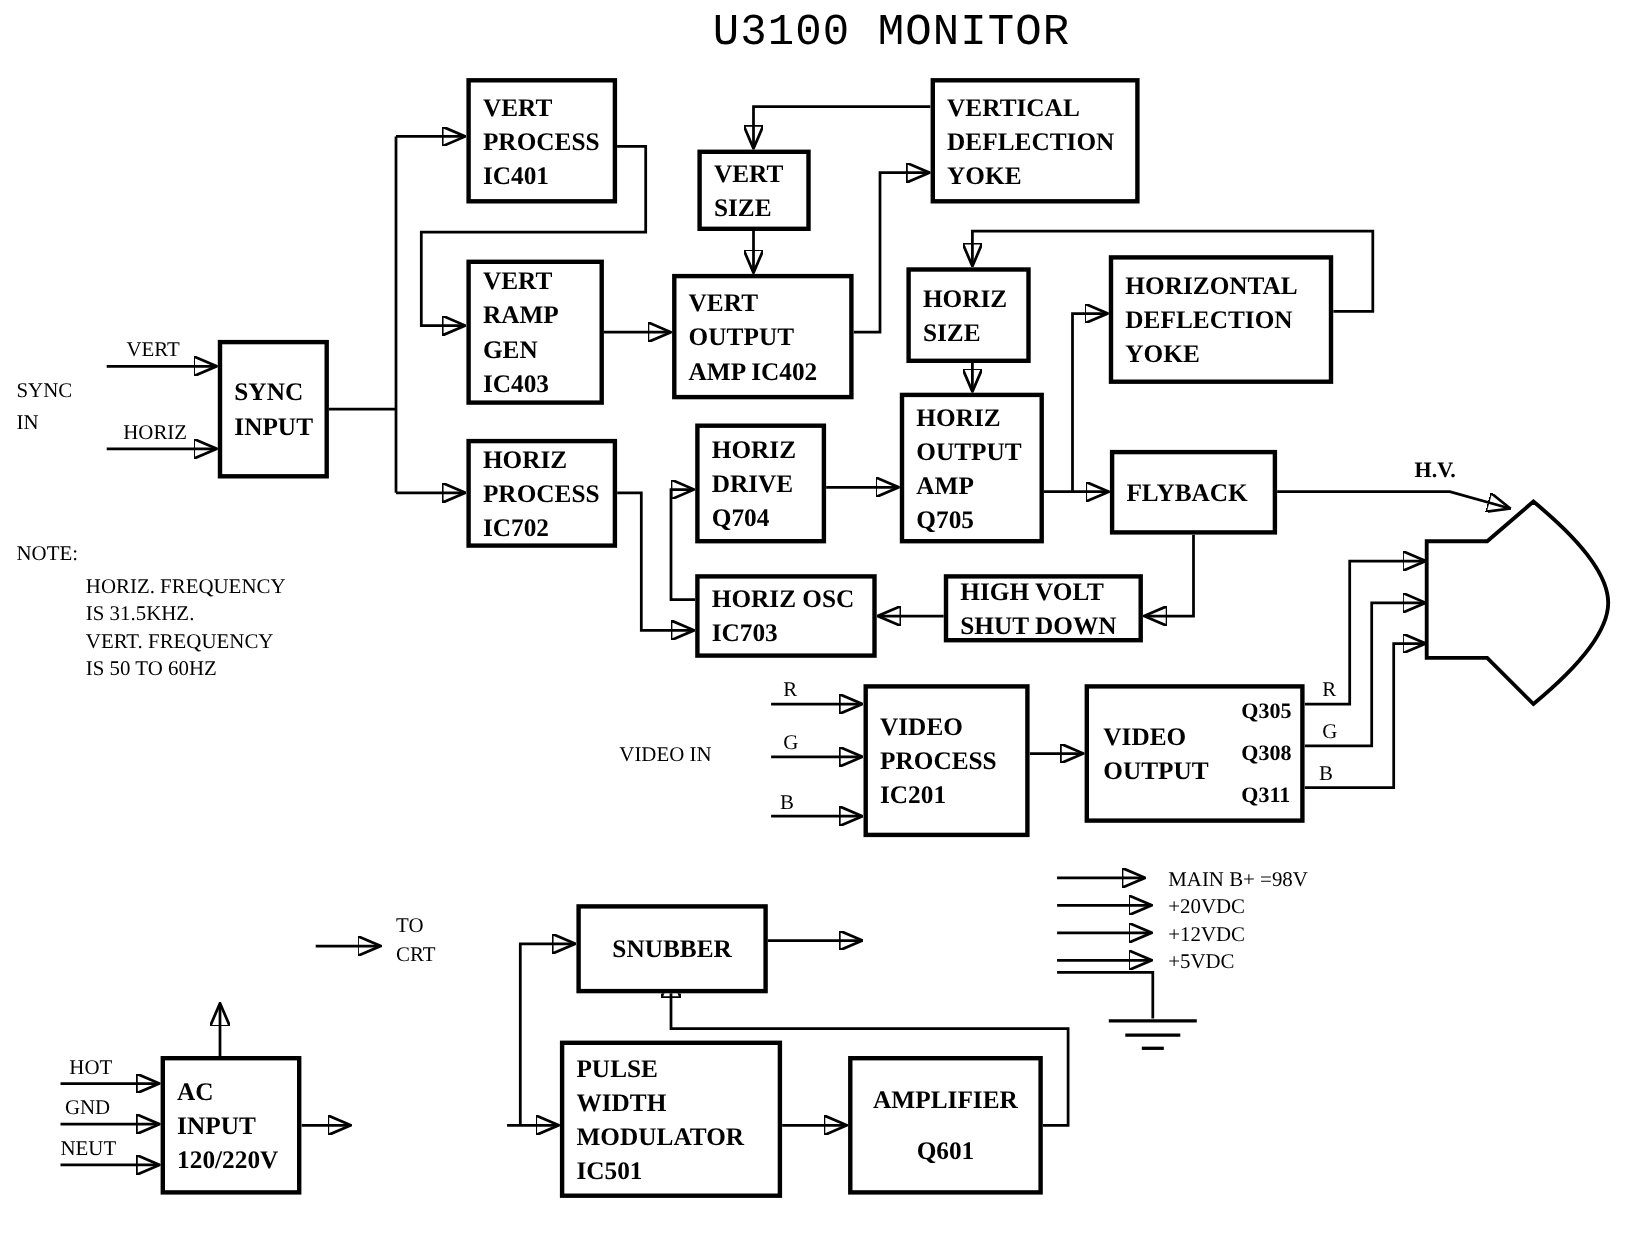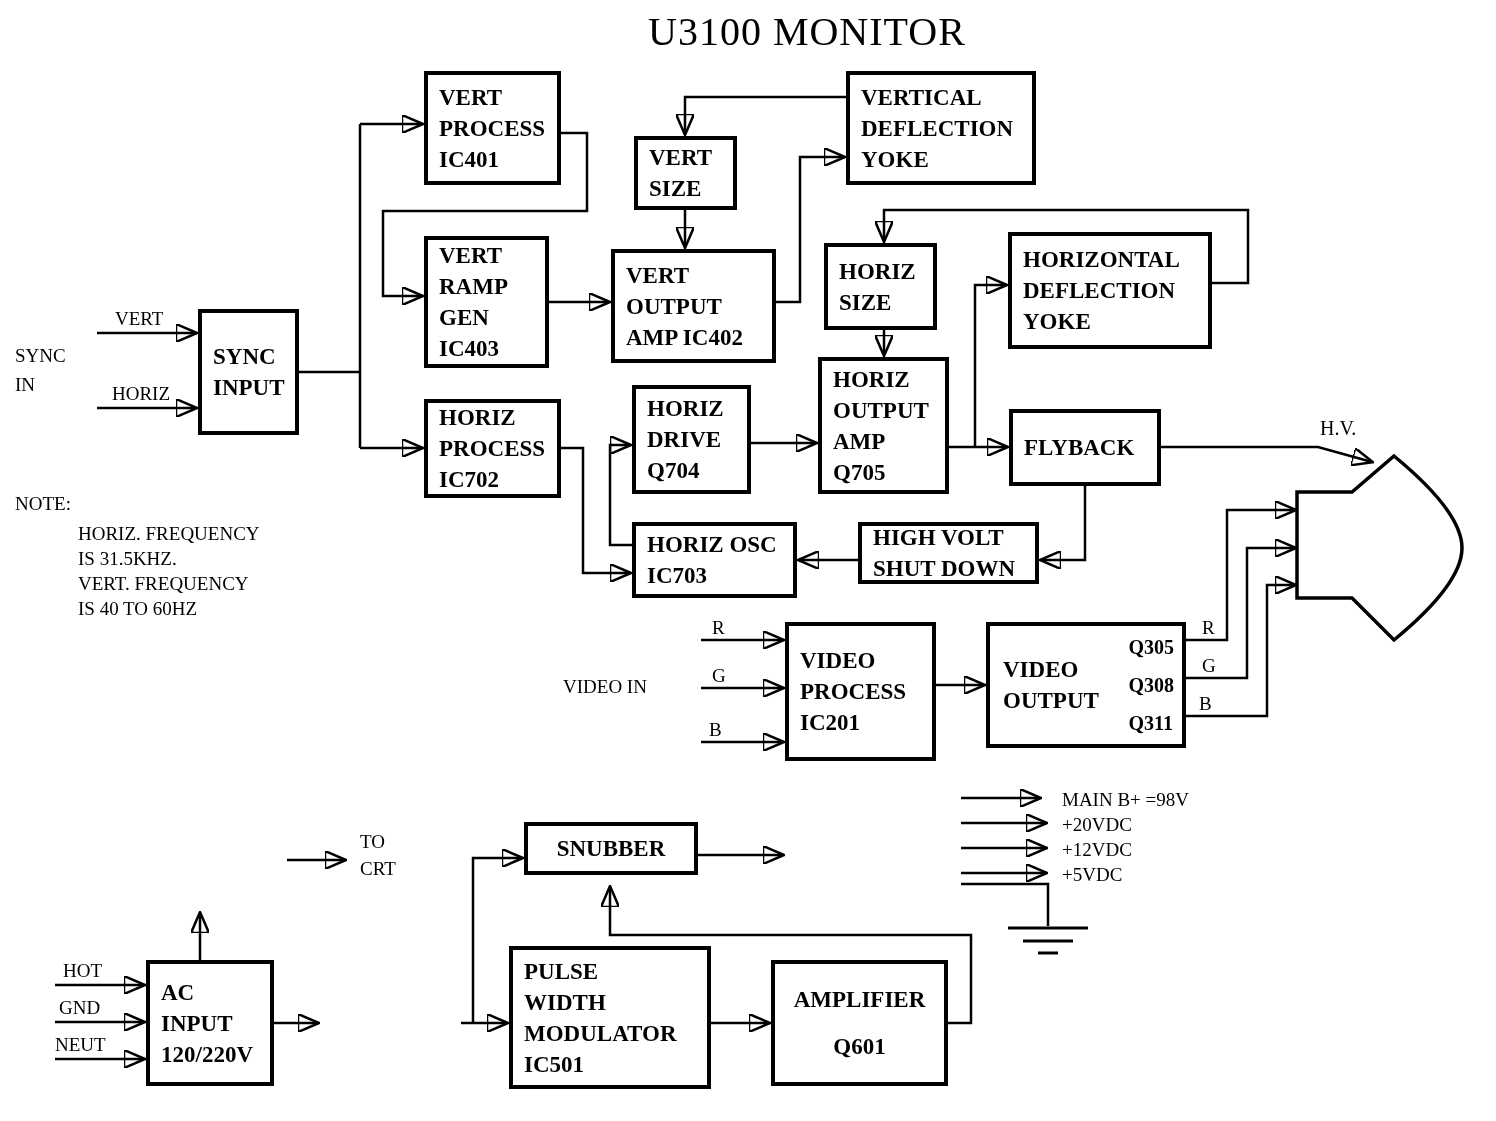--- a/index.html
+++ b/index.html
@@ -7,36 +7,36 @@
     position:relative; width:1496px; height:1121px; background:#fff;
     font-family:"Liberation Serif", serif; color:#000; overflow:hidden;
   }
   .stage svg.wiring { position:absolute; left:0; top:0; }
   .wiring path { fill:none; stroke:#000; stroke-width:2.5; }
   .wiring path.thick { stroke-width:3; }
   .wiring .crt { fill:#fff; stroke:#000; stroke-width:3.5; }
 
   .title {
     position:absolute; font-size:40px; letter-spacing:1px;
-    font-family:Liberation Serif, serif; white-space:nowrap;
+    font-family:Liberation Mono, monospace; white-space:nowrap;
   }
   .box {
     position:absolute; box-sizing:border-box; border:4px solid #000; background:#fff;
     display:flex; flex-direction:column; justify-content:center;
     padding:2px 4px 2px 11px;
     font-weight:bold; font-size:23px; line-height:31px; white-space:nowrap;
   }
   .box.center { text-align:center; padding-left:4px; }
   .box.gap { row-gap:16px;justify-content:center; }
   .box-vo { flex-direction:row; justify-content:space-between; align-items:center; padding:0 8px 0 13px; }
   .vo-left { display:flex; flex-direction:column; }
   .vo-right { display:flex; flex-direction:column; font-size:20px; line-height:38px; }
 
   .lbl { position:absolute; font-size:19px; line-height:22px; white-space:nowrap; }
-  .lbl.b { font-weight:normal; font-size:20px;margin-left:34px; }
+  .lbl.b { font-weight:bold; font-size:20px; }
 </style>
 </head>
 <body>
 
 <div class="stage">
 
   <svg class="wiring" width="1496" height="1121" viewBox="0 0 1496 1121">
     <defs>
       <marker id="arr" markerUnits="userSpaceOnUse" markerWidth="22" markerHeight="18" refX="20" refY="9" orient="auto">
         <path d="M0 0 L21 9 L0 18 Z" fill="#000" stroke="none"></path>
@@ -198,21 +198,21 @@
       <span>OUTPUT</span>
     </div>
     <div class="vo-right">
       <span>Q305</span>
       <span>Q308</span>
       <span>Q311</span>
     </div>
   </div>
 
 
-  <div class="box center" style="left:524px;top:822px;width:174px;height:53px">
+  <div class="box center" style="left:524px;top:822px;width:174px;height:81px">
     <span>SNUBBER</span>
   </div>
 
 
   <div class="box" style="left:146px;top:960px;width:128px;height:126px">
     <span>AC</span>
     <span>INPUT</span>
     <span>120/220V</span>
   </div>
 
@@ -235,21 +235,21 @@
   </div>
   <div class="lbl" style="left:115px;top:308px">VERT</div>
   <div class="lbl" style="left:112px;top:383px">HORIZ</div>
 
   <div class="lbl" style="left:15px;top:493px">
     <div>NOTE:</div>
     <div style="margin:6px 0 0 63px;line-height:25px">
       <div>HORIZ. FREQUENCY</div>
       <div>IS 31.5KHZ.</div>
       <div>VERT. FREQUENCY</div>
-      <div>IS 40 TO 60HZ</div>
+      <div>IS 50 TO 60HZ</div>
     </div>
   </div>
 
   <div class="lbl b" style="left:1286px;top:417px">H.V.</div>
 
   <div class="lbl" style="left:563px;top:676px">VIDEO IN</div>
   <div class="lbl" style="left:712px;top:617px">R</div>
   <div class="lbl" style="left:712px;top:665px">G</div>
   <div class="lbl" style="left:709px;top:719px">B</div>
 

